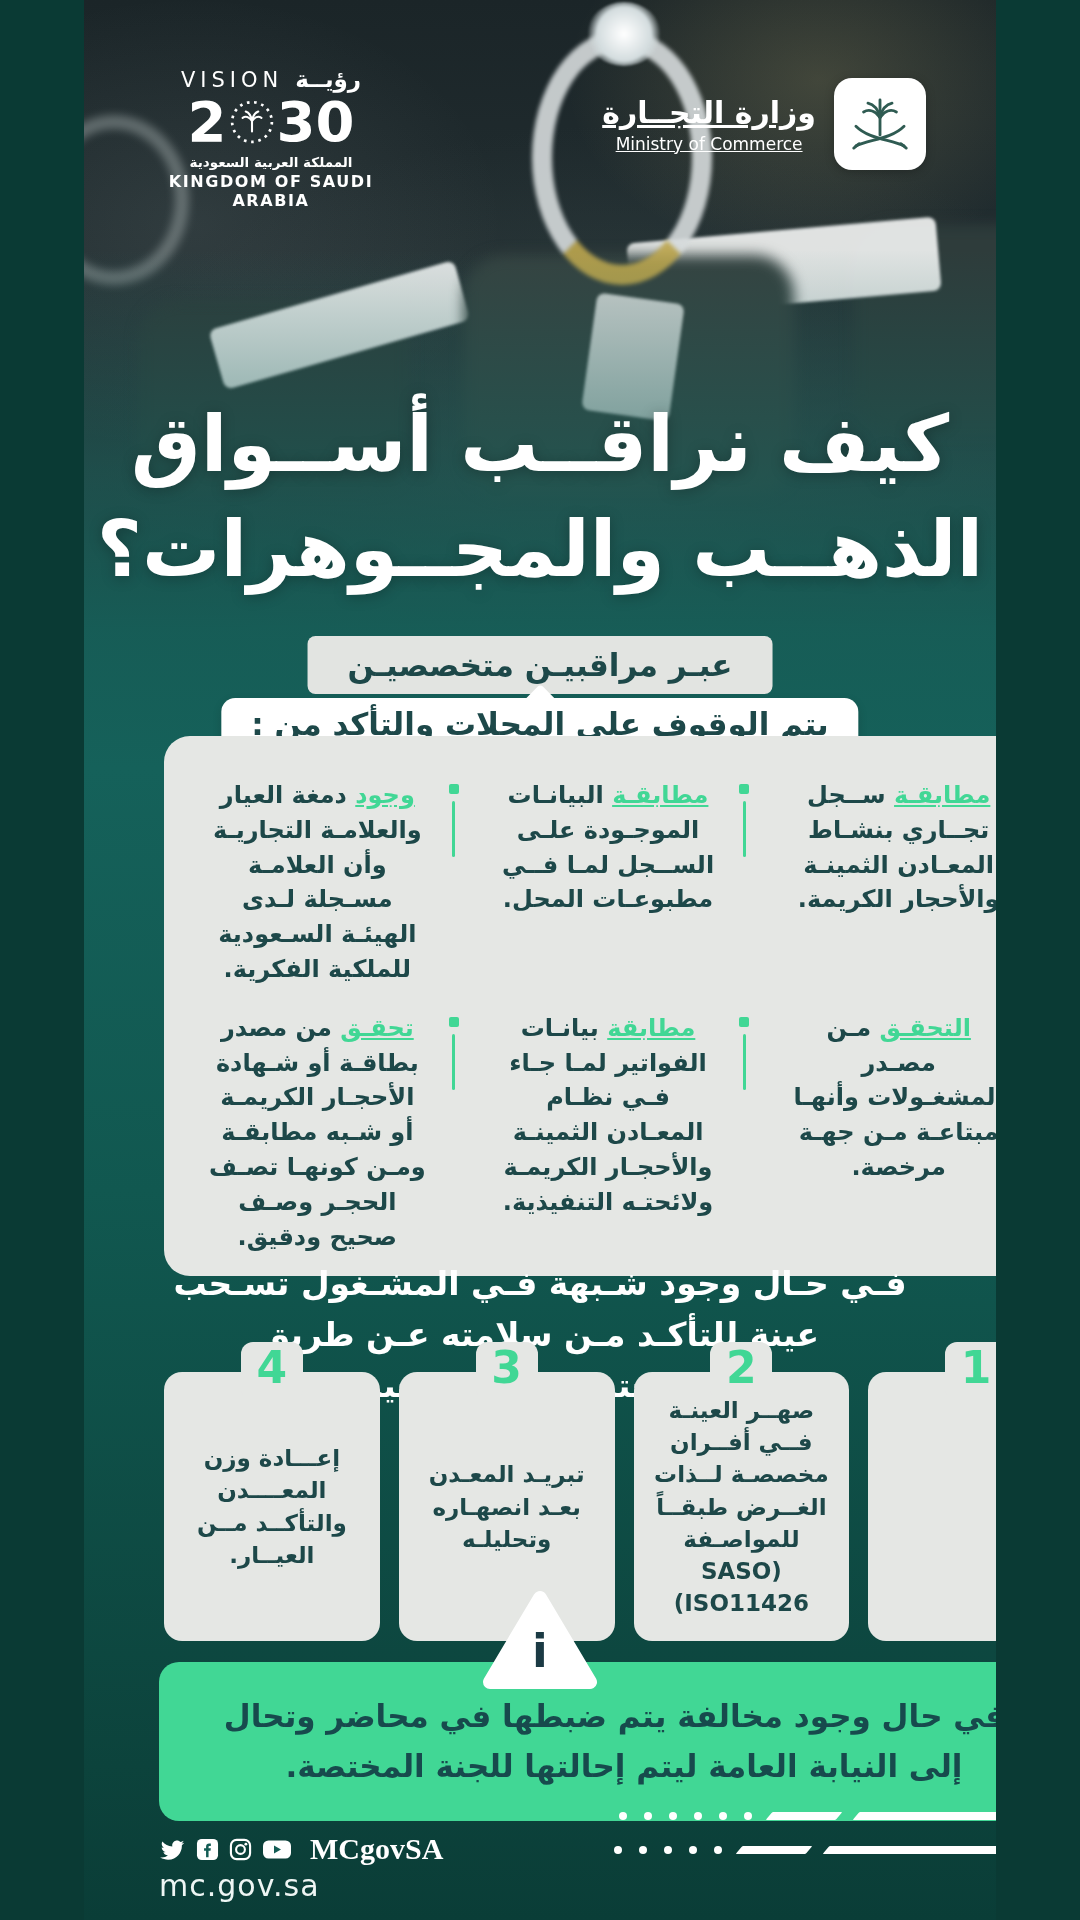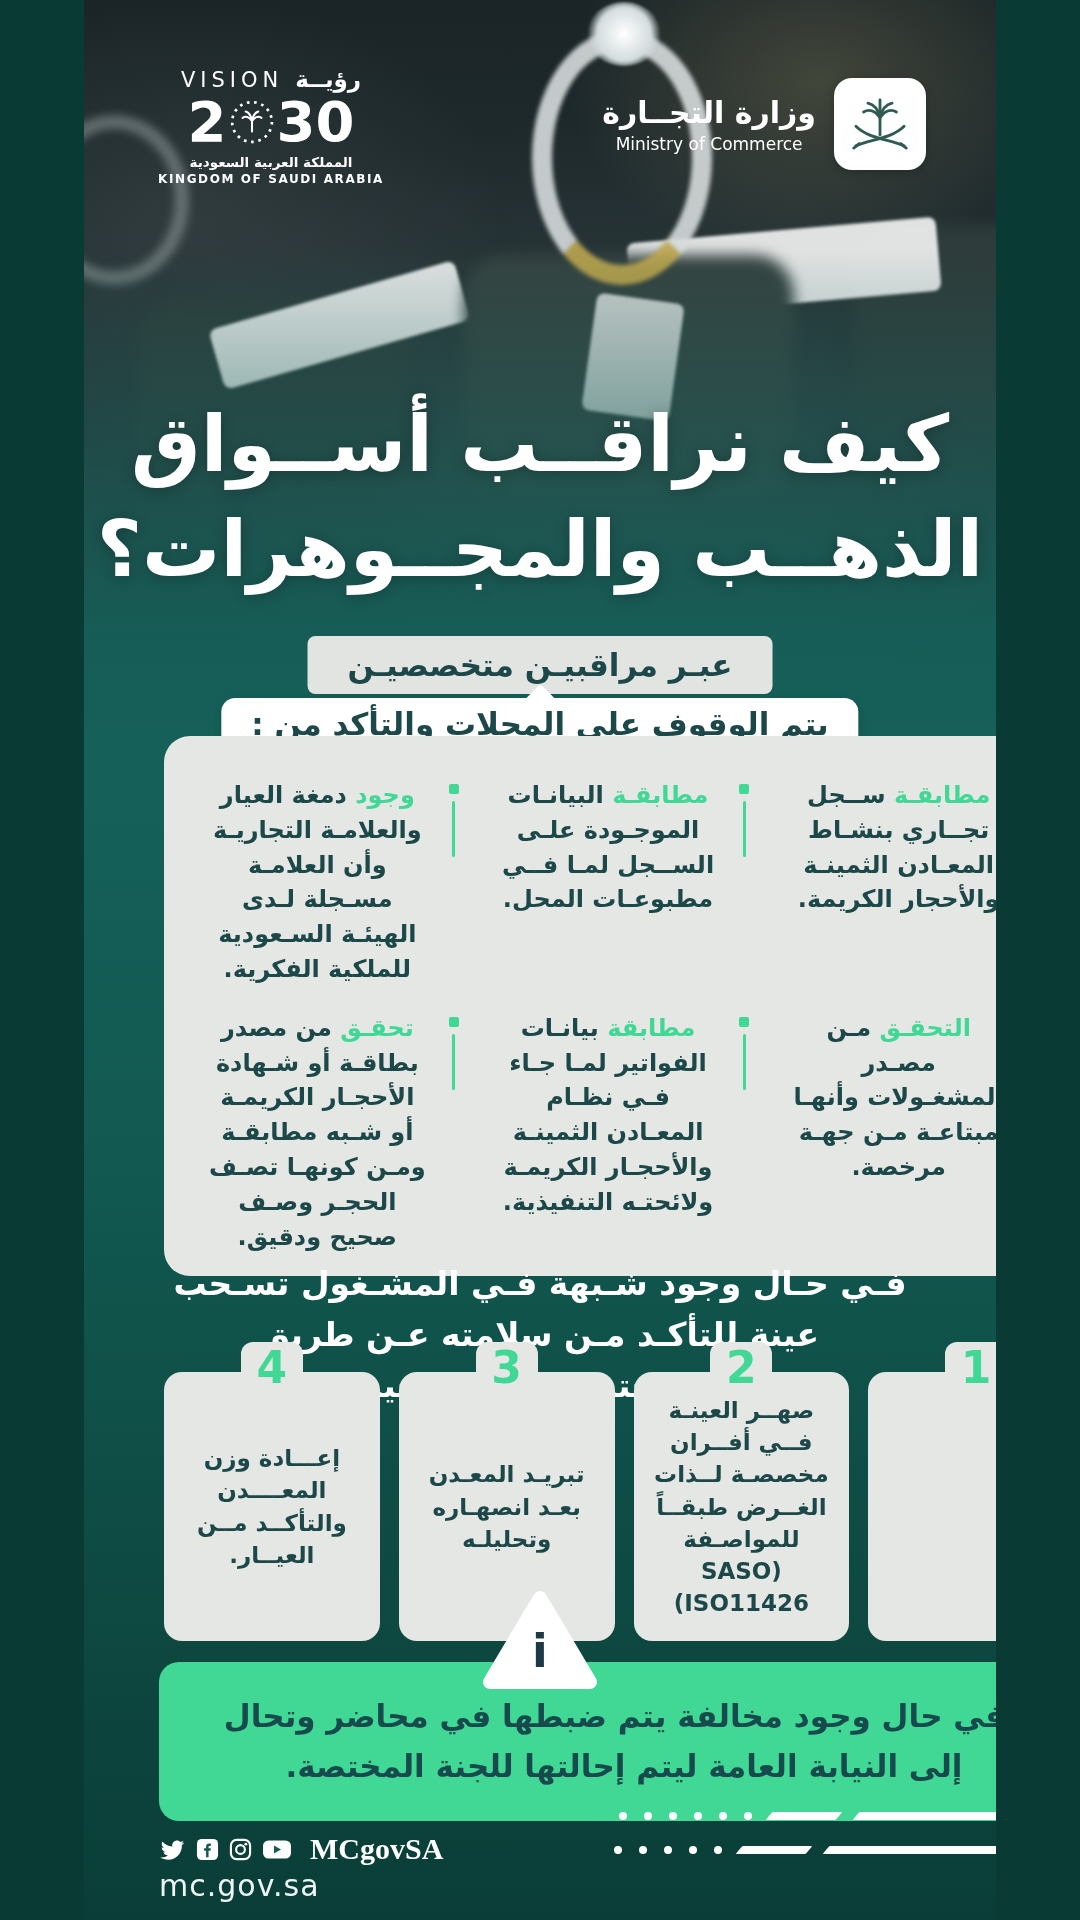--- a/index.html
+++ b/index.html
@@ -53,23 +53,23 @@
 
   
   .vision{position:absolute;left:72px;top:66px;width:230px;text-align:center;color:#fff;}
   .vision-row1{display:flex;justify-content:center;align-items:baseline;gap:12px;direction:ltr;}
   .vision-en{font-size:21px;letter-spacing:5px;font-weight:400;}
   .vision-ar{font-size:23px;font-weight:700;}
   .vision-year{display:flex;justify-content:center;align-items:center;direction:ltr;margin-top:2px;}
   .vision-year .num{font-size:56px;font-weight:800;line-height:1;}
   .vision-emblem{width:46px;height:46px;margin:0 2px;}
   .vision-ar-sub{font-size:13.5px;font-weight:700;margin-top:4px;}
-  .vision-en-sub{font-size:12px;letter-spacing:1.6px;font-weight:700;margin-top:2px;}
-
-  .ministry{position:absolute;right:70px;top:78px;display:flex;align-items:center;gap:18px;color:#fff;direction:ltr;}
+  .vision-en-sub{font-size:16px;letter-spacing:1.6px;font-weight:700;margin-top:2px;}
+
+  .ministry{position:absolute;right:70px;top:78px;display:flex;align-items:center;gap:18px;color:#fff;direction:ltr;text-decoration:underline;}
   .ministry-text{text-align:center;}
   .ministry-ar{font-size:30px;font-weight:700;}
   .ministry-en{font-size:17px;margin-top:4px;}
   .ministry-emblem{width:92px;height:92px;background:#fff;border-radius:18px;display:flex;align-items:center;justify-content:center;box-shadow:0 2px 10px rgba(0,0,0,.25);}
 
   
   .title{position:absolute;top:392px;left:0;width:100%;text-align:center;direction:rtl;
     color:#fff;font-size:78px;font-weight:800;line-height:1.34;text-shadow:0 2px 14px rgba(0,0,0,.25);}
 
   
@@ -86,21 +86,21 @@
 
   
   .card{position:absolute;left:80px;top:736px;width:920px;min-height:482px;
     background:var(--card);border-radius:26px;padding:42px 44px 22px;}
   .checks{display:grid;grid-template-columns:repeat(3,1fr);gap:24px 40px;direction:rtl;}
   .check-item{position:relative;padding-right:32px;text-align:center;
     color:var(--ink);font-size:24px;font-weight:700;line-height:1.45;}
   .check-marker{position:absolute;right:0;top:6px;display:flex;flex-direction:column;align-items:center;gap:7px;}
   .check-marker .dot{width:10px;height:10px;background:var(--green);border-radius:2px;}
   .check-marker .line{width:3px;height:56px;background:var(--green);border-radius:2px;}
-  .check-item .lead{color:var(--green);}
+  .check-item .lead{color:var(--green);text-decoration:underline;}
 
   
   .statement{position:absolute;top:1258px;left:0;width:100%;padding:0 64px;text-align:center;direction:rtl;
     color:#fff;font-size:33px;font-weight:800;line-height:1.55;}
   .statement span{display:block;}
 
   
   .steps{position:absolute;left:80px;top:1372px;width:920px;
     display:grid;grid-template-columns:repeat(4,1fr);gap:19px;direction:rtl;}
   .step{position:relative;background:var(--card);border-radius:18px;min-height:206px;

